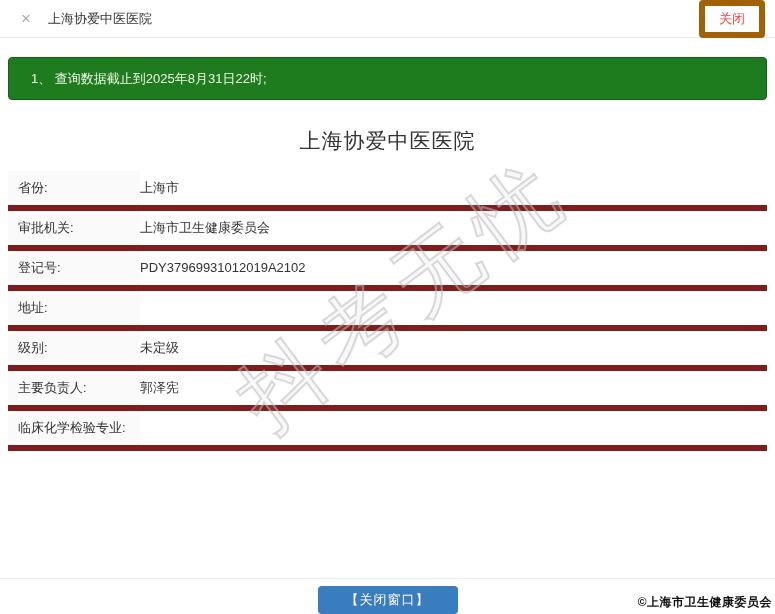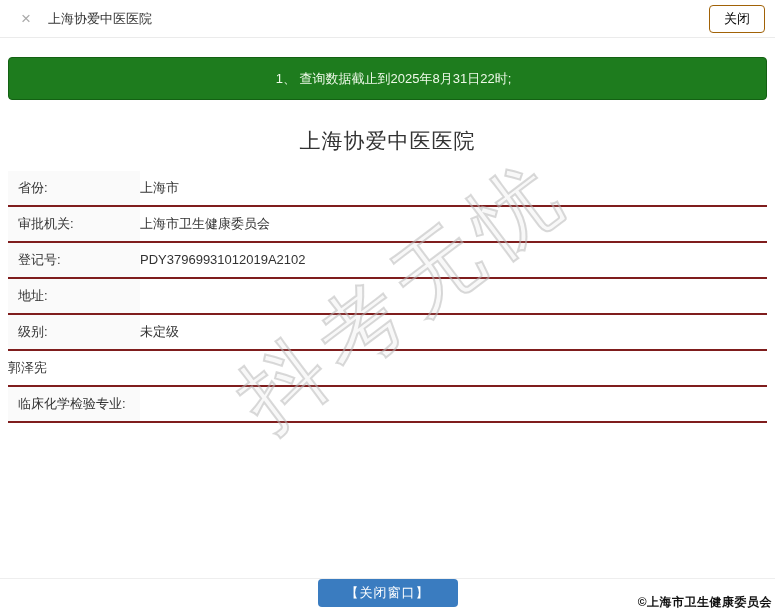--- a/index.html
+++ b/index.html
@@ -12,54 +12,54 @@
   .topbar {
     height: 38px; display: flex; align-items: center;
     padding: 0 10px 0 16px; border-bottom: 1px solid #ebebeb;
   }
   .close-x {
     font-size: 17px; color: #aaa; cursor: pointer; width: 20px;
     line-height: 20px; text-align: center; margin-right: 12px;
   }
   .win-title { font-size: 13px; color: #333; }
   .btn-close {
-    margin-left: auto; background: #fff; border: 1px solid #a16207;
-    border-radius: 4px; font-size: 13px; color: #000000;
+    margin-left: auto; background: #fff; border: 6px solid #a16207;
+    border-radius: 4px; font-size: 13px; color: #ef4444;
     padding: 4px 14px; cursor: pointer;
     font-family: Liberation Mono, monospace;
   }
   
   .notice {
     margin: 19px 8px 0 8px; background: #1e7c1e; border: 1px solid #136113;
     border-radius: 4px; padding: 10px 10px 10px 22px;
-    font-size: 13px; line-height: 21px; color: #eef9e8; text-align: center;
+    font-size: 13px; line-height: 21px; color: #eef9e8;
   }
   .notice-line { list-style: none; }
   
   .page-title {
     margin-top: 27px; text-align: center; font-size: 21px;
     font-weight: 500; color: #333; letter-spacing: 1px;
   }
   
   .info-table { margin: 16px 8px 0 8px; }
   .info-row {
-    display: flex; border-bottom: 2px solid #7f1d1d; align-items: center;
+    display: flex; border-bottom: 6px solid #7f1d1d; align-items: center;
   }
   .info-label {
     width: 132px; flex: 0 0 132px; padding: 7px 4px 7px 10px;
     font-size: 13px; color: #333; background: #fafafa; line-height: 20px;
   }
   .info-value {
     flex: 1; padding: 7px 14px 7px 0; font-size: 13px; color: #333;
     line-height: 20px; word-break: break-all;
   }
   
   .footer {
     position: absolute; left: 0; right: 0; bottom: 0; height: 36px;
-    border-top: 1px solid #eee; display: flex; align-items: flex-start;
+    border-top: 1px solid #eee; display: flex; align-items: flex-end;
     justify-content: center; background: #fff;
   }
   .btn-close-window {
     background: #3a7cc0; color: #fff; border: none; border-radius: 4px;
     font-size: 13px; padding: 5px 28px; cursor: pointer; letter-spacing: 1px;
     font-family: "Liberation Sans", "DejaVu Sans", sans-serif;
   }
   .copyright {
     position: absolute; right: 3px; bottom: 3px; font-size: 12px;
     font-weight: bold; color: #111; letter-spacing: 0.5px;
@@ -110,20 +110,21 @@
   </div>
 
 
   <div class="info-row">
     <div class="info-label">级别:</div>
     <div class="info-value">未定级</div>
   </div>
 
 
   <div class="info-row">
+    <div class="info-label">主要负责人:</div>
     <div class="info-value">郭泽宪</div>
   </div>
 
   <div class="info-row">
     <div class="info-label">临床化学检验专业:</div>
   </div>
 </div>
 
 <div class="watermark">抖考无忧</div>
 

